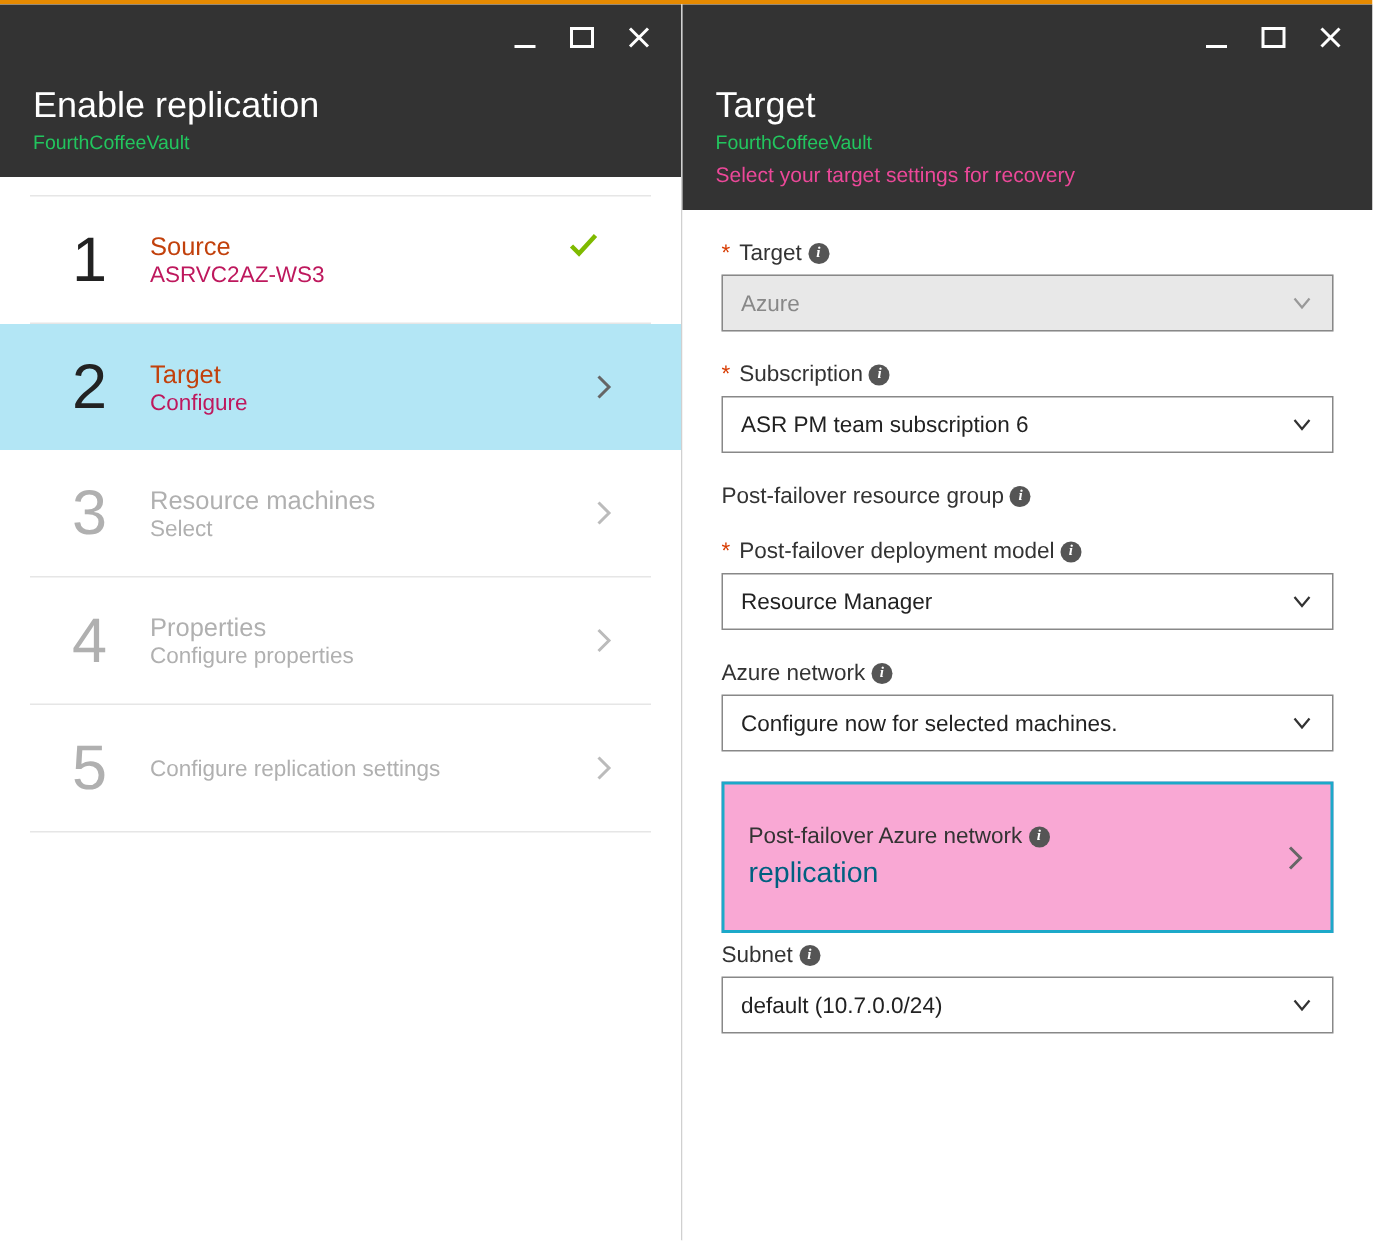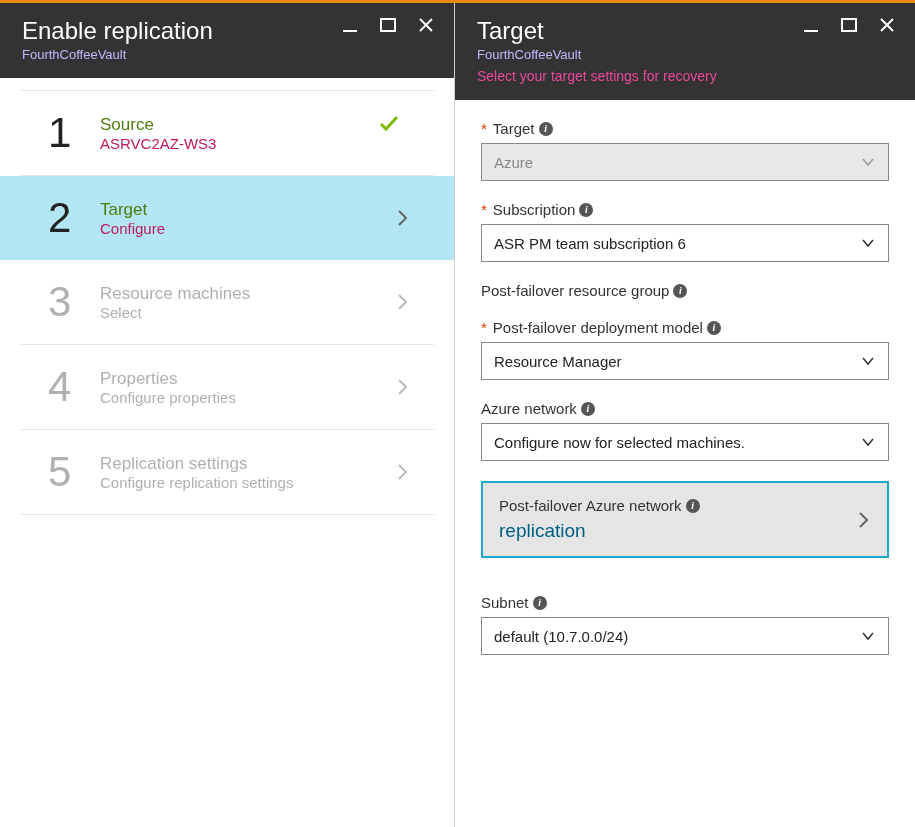--- a/index.html
+++ b/index.html
@@ -3,47 +3,47 @@
 <meta charset="utf-8">
 <style>
   * { box-sizing: border-box; margin: 0; padding: 0; font-family: "Segoe UI", Arial, sans-serif; }
   body { background: #fff; width: 915px; height: 827px; overflow: hidden; }
   .container { display: flex; height: 100%; border-top: 3px solid #e68a00; }
   .panel { display: flex; flex-direction: column; background: #fff; }
   .panel-left { width: 455px; border-right: 1px solid #d0d0d0; }
   .panel-right { flex: 1; }
 
   .header { background: #333333; color: #fff; padding: 14px 22px 16px 22px; position: relative; }
-  .header-title { font-size: 24px; font-weight: 300; color: #fff; }
-  .header-sub { font-size: 13px; color: #c4b5fd; margin-top: 2px; }
+  .header-title { font-size: 24px; font-weight: 300; color: #fff; margin-top: 40px; }
+  .header-sub { font-size: 13px; color: #22c55e; margin-top: 2px; }
   .header-desc { font-size: 14px; color: #ec4899; margin-top: 6px; }
   .header-controls { position: absolute; top: 10px; right: 14px; display: flex; gap: 10px; }
   .hbtn { width: 28px; height: 24px; display:flex; align-items:center; justify-content:center; cursor:pointer; }
 
   .steps { padding: 12px 0 0 0; }
   .step { display: flex; align-items: center; padding: 18px 24px 18px 28px; border-bottom: 1px solid #e6e6e6; position: relative; margin: 0 20px; }
   .step.sel { background: #b3e6f5; margin: 0; padding-left: 48px; padding-right: 44px; border-bottom: none; }
   .step-num { font-size: 42px; font-weight: 300; color: #222; width: 52px; text-align:left; }
   .step.dim .step-num, .step.dim .step-title, .step.dim .step-sub { color: #b0b0b0; }
   .step-text { flex: 1; }
-  .step-title { font-size: 17px; color: #4d7c0f; }
+  .step-title { font-size: 17px; color: #c2410c; }
   .step-sub { font-size: 15px; color: #be185d; }
   .step-chevron { color: #888; }
   .step-check { position: absolute; right: 34px; top: 22px; }
 
   .form-body { padding: 20px 26px; }
   .field { margin-bottom: 20px; }
   .field-label { font-size: 15px; color: #333; margin-bottom: 6px; display: flex; align-items: center; gap: 4px; }
   .req { color: #d83b01; margin-right: 2px; }
   .info-icon { display:inline-flex; width:14px; height:14px; border-radius:50%; background:#555; color:#fff; font-size:10px; align-items:center; justify-content:center; font-weight:bold; font-style: italic; font-family: Georgia, serif; }
   .dropdown { border: 1px solid #888; background: #fff; height: 38px; display:flex; align-items:center; justify-content:space-between; padding: 12px 12px; font-size: 15px; color:#222; cursor:pointer; }
   .dropdown.disabled { background: #e8e8e8; color: #888; cursor: default; }
   .chev { width: 16px; height: 16px; display:flex; align-items:center; justify-content:center; }
 
-  .network-card { background: #e5e5e5; border: 2px solid #1ca9c9; padding: 14px 16px; display:flex; align-items:center; justify-content:space-between; margin-bottom: 36px; cursor:pointer; }
+  .network-card { background: #f9a8d4; border: 2px solid #1ca9c9; padding: 26px 16px; display:flex; align-items:center; justify-content:space-between; margin-bottom: 6px; cursor:pointer; }
   .nc-label { font-size: 15px; color: #333; display:flex; align-items:center; gap:4px; }
   .nc-value { font-size: 19px; color: #006080; margin-top: 6px; }
 
   svg { display:block; }
 </style>
 </head>
 <body>
 
 <div class="container">
 
@@ -122,21 +122,20 @@
         <div class="step-chevron">
           <svg width="14" height="20">
               <polyline points="3,3 10,10 3,17" stroke="#bbb" stroke-width="2" fill="none"></polyline>
             </svg>
         </div>
       </div>
 
       <div class="step dim">
         <div class="step-num">5</div>
         <div class="step-text">
-          <div class="step-title">Replication settings</div>
           <div class="step-sub">Configure replication settings</div>
         </div>
         <div class="step-chevron">
           <svg width="14" height="20">
               <polyline points="3,3 10,10 3,17" stroke="#bbb" stroke-width="2" fill="none"></polyline>
             </svg>
         </div>
       </div>
     </div>
   </div>

